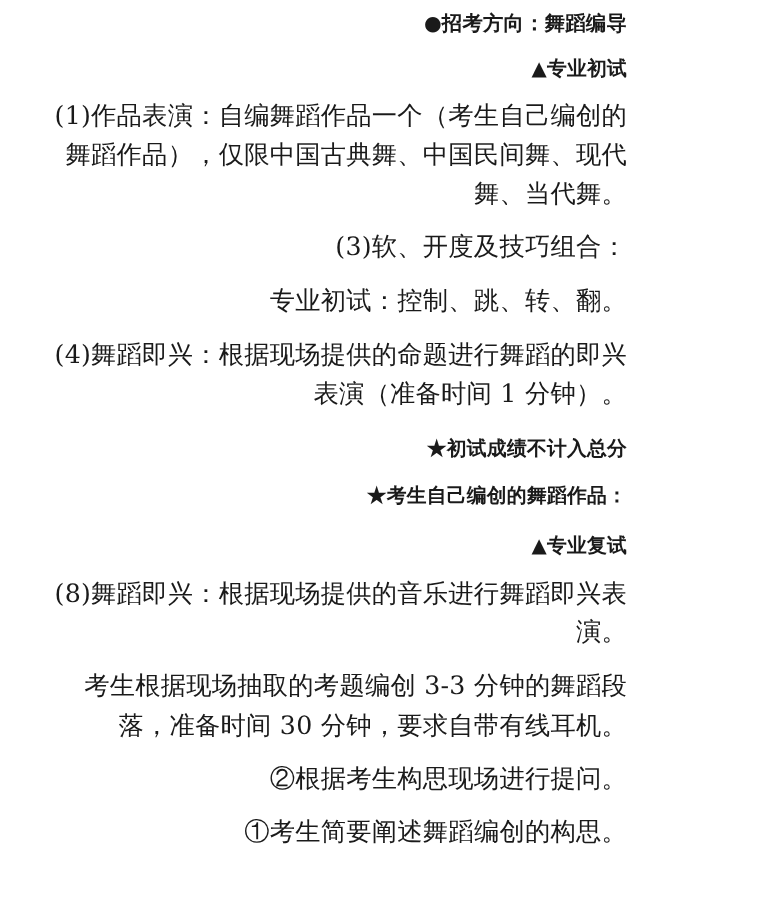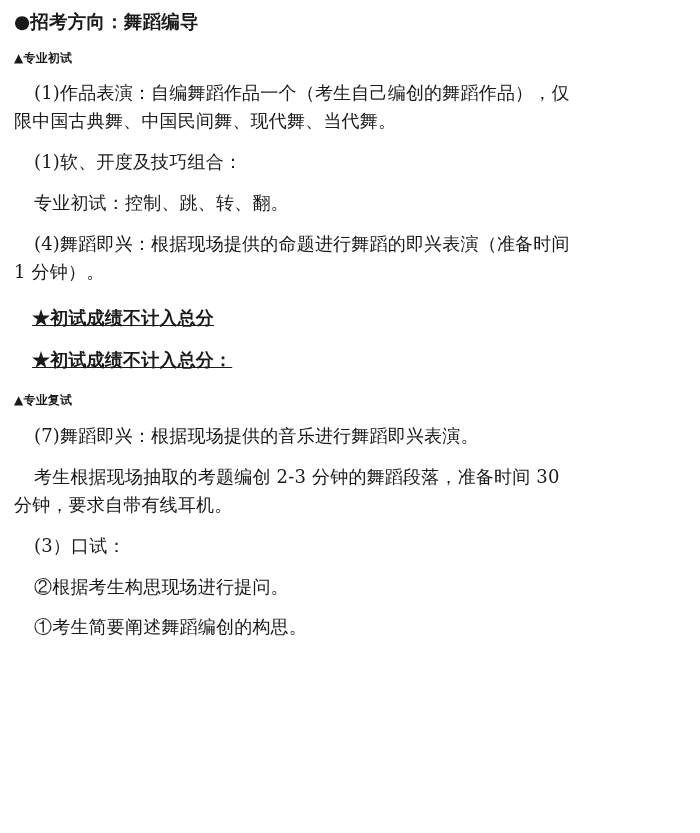--- a/index.html
+++ b/index.html
@@ -13,83 +13,82 @@
     font-family: "DejaVu Serif", "Liberation Serif", serif;
     color: #1a1a1a;
     overflow: hidden;
   }
   .page {
     width: 584px;
     height: 833px;
     box-sizing: border-box;
     padding: 8px 14px 0 14px;
     position: relative;
+    text-align: right;
   }
   .line {
-    font-size: 18px;
+    font-size: 23px;
     line-height: 1.55;
     letter-spacing: 0.2px;
     margin: 0 0 11px 0;
     white-space: pre-wrap;
     word-break: break-all;
   }
   .heading {
     font-weight: 700;
     font-size: 18.5px;
     margin-bottom: 12px;
   }
   .subhead {
     font-weight: 700;
-    font-size: 12px;
+    font-size: 18px;
     margin-bottom: 12px;
   }
   .star {
     font-weight: 700;
     font-size: 18px;
     margin-left: 18px;
     margin-bottom: 14px;
-    text-decoration: underline;
   }
   .body-para {
     text-indent: 20px;
     margin-bottom: 13px;
   }
   .gap-top {
     margin-top: 18px;
   }
 </style>
 </head>
 <body>
 
 <div class="page">
 
   <p class="line heading">●招考方向：舞蹈编导</p>
 
   <p class="line subhead">▲专业初试</p>
 
   <p class="line body-para">(1)作品表演：自编舞蹈作品一个（考生自己编创的舞蹈作品），仅限中国古典舞、中国民间舞、现代舞、当代舞。</p>
 
-  <p class="line body-para">(1)软、开度及技巧组合：</p>
+  <p class="line body-para">(3)软、开度及技巧组合：</p>
 
 
   <p class="line body-para">专业初试：控制、跳、转、翻。</p>
 
   <p class="line body-para">(4)舞蹈即兴：根据现场提供的命题进行舞蹈的即兴表演（准备时间 1 分钟）。</p>
 
   <p class="line star gap-top">★初试成绩不计入总分</p>
 
-  <p class="line star">★初试成绩不计入总分：</p>
+  <p class="line star">★考生自己编创的舞蹈作品：</p>
 
 
   <p class="line subhead gap-top">▲专业复试</p>
 
-  <p class="line body-para">(7)舞蹈即兴：根据现场提供的音乐进行舞蹈即兴表演。</p>
+  <p class="line body-para">(8)舞蹈即兴：根据现场提供的音乐进行舞蹈即兴表演。</p>
 
 
-  <p class="line body-para">考生根据现场抽取的考题编创 2-3 分钟的舞蹈段落，准备时间 30 分钟，要求自带有线耳机。</p>
+  <p class="line body-para">考生根据现场抽取的考题编创 3-3 分钟的舞蹈段落，准备时间 30 分钟，要求自带有线耳机。</p>
 
-  <p class="line body-para">(3）口试：</p>
 
   <p class="line body-para">②根据考生构思现场进行提问。</p>
 
   <p class="line body-para">①考生简要阐述舞蹈编创的构思。</p>
 
 </div>
 
 </body></html>

